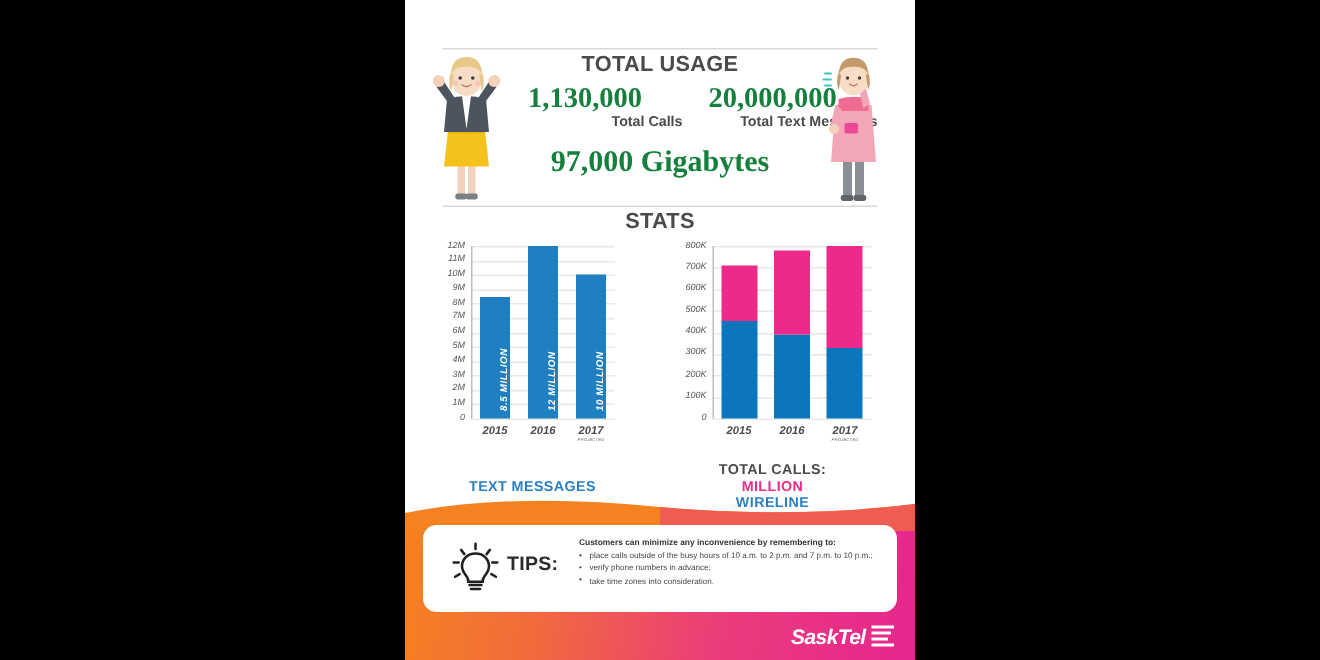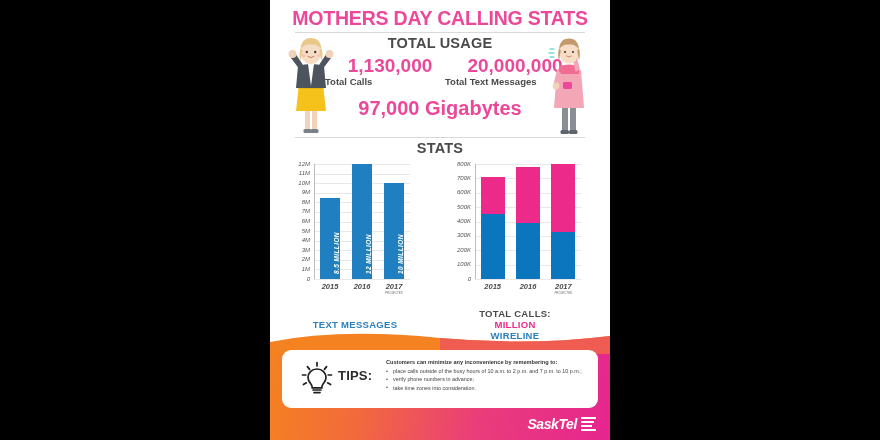--- a/index.html
+++ b/index.html
@@ -47,32 +47,33 @@
     font-size: 14.5px;
     font-weight: bold;
     color: #4a4a4a;
     letter-spacing: 0.2px;
   }
   .section-head.usage { top: 35px; }
   .section-head.trends { top: 140px; }
 
   .statbig {
     position: absolute;
-    color: #ec4899;
+    color: #15803d;
     font-weight: bold;
     font-size: 19px;
     text-align: center;
     white-space: nowrap;
+    font-family: Liberation Serif, serif;
   }
   .statsub {
     position: absolute;
     color: #4a4a4a;
     font-weight: bold;
     font-size: 9.5px;
-    text-align: left;
+    text-align: right;
     white-space: nowrap;
   }
   .stat-calls      { left: 55px;  top: 55px;  width: 130px; }
   .stat-calls-sub  { left: 55px;  top: 76px;  width: 130px; }
   .stat-texts      { left: 175px; top: 55px;  width: 140px; }
   .stat-texts-sub  { left: 175px; top: 76px;  width: 140px; }
   .stat-data       { left: 60px;  top: 97px;  width: 220px; font-size: 20px;}
   .stat-data-sub   { left: 60px;  top: 121px; width: 220px; }
 
   
@@ -184,21 +185,20 @@
   }
   #logo-mark { display: flex; flex-direction: column; gap: 1.5px; }
   #logo-mark i { display: block; height: 2.4px; background: #fff; }
 </style>
 </head>
 <body>
 
 <div id="stage">
   <div id="poster">
 
-    <div class="title">MOTHERS DAY CALLING STATS</div>
     <div class="rule r1"></div>
 
     <div class="section-head usage">TOTAL USAGE</div>
 
     <div class="statbig stat-calls">1,130,000</div>
     <div class="statsub stat-calls-sub">Total Calls</div>
 
     <div class="statbig stat-texts">20,000,000</div>
     <div class="statsub stat-texts-sub">Total Text Messages</div>
 

